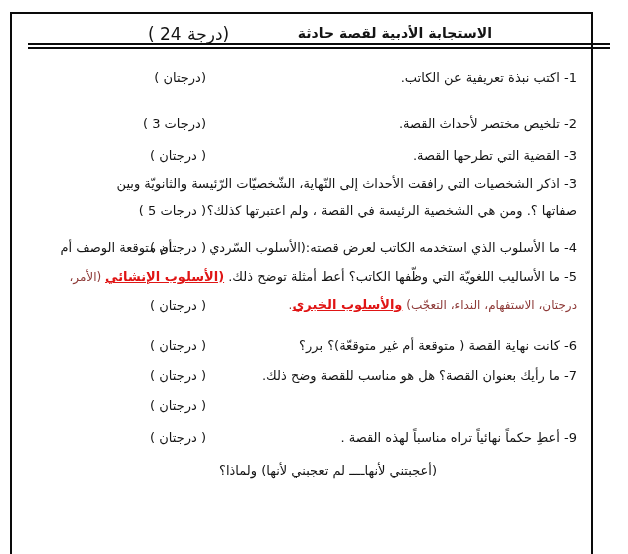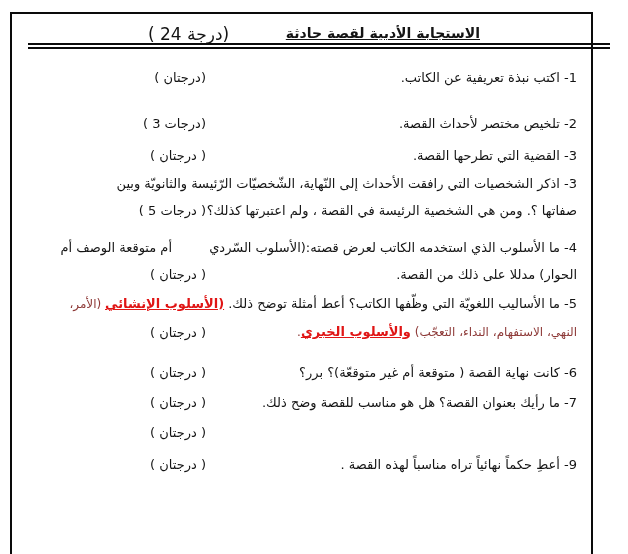--- a/index.html
+++ b/index.html
@@ -6,22 +6,22 @@
   body{
     width:628px;height:554px;position:relative;background:#ffffff;
     font-family:"DejaVu Sans","Liberation Sans",sans-serif;
     color:#141414;overflow:hidden;
   }
   .frame{
     position:absolute;left:10px;top:12px;width:583px;height:560px;
     border:2px solid #0a0a0a;border-bottom:none;box-sizing:border-box;
   }
   .header-title{
-    position:absolute;top:23px;right:148px;
-    font-size:14px;font-weight:700;line-height:20px;direction:rtl;white-space:nowrap;text-decoration:underline;
+    position:absolute;top:23px;right:136px;
+    font-size:14px;font-weight:700;line-height:20px;direction:rtl;white-space:nowrap;
   }
   .header-marks{
     position:absolute;top:25px;left:148px;
     font-size:17px;line-height:18px;white-space:nowrap;
   }
   .dbl-rule{
     position:absolute;left:28px;top:43px;width:582px;height:2px;
     border-top:2px solid #0a0a0a;border-bottom:2px solid #0a0a0a;
   }
   .content{position:absolute;left:14px;top:64px;width:563px;}
@@ -80,32 +80,31 @@
       <div class="line"><span>صفاتها ؟. ومن هي الشخصية الرئيسة في القصة ، ولم اعتبرتها كذلك؟</span></div>
     </div>
   </div>
 
   <div class="row" style="margin-bottom:2px">
     <span class="marks">( درجتان )</span>
     <div class="qtext">
       <div class="line">
         <span>4- ما الأسلوب الذي استخدمه الكاتب لعرض قصته:(</span><span class="seg-bold">الأسلوب السّردي</span><span> أم متوقعة الوصف أم</span>
       </div>
-      <div class="line"><span>الحوار) مدللا على ذلك من القصة.</span></div>
     </div>
   </div>
 
   <div class="row" style="margin-bottom:13px">
     <span class="marks">( درجتان )</span>
     <div class="qtext">
       <div class="line">
         <span>5- ما الأساليب اللغويّة التي وظّفها الكاتب؟ أعط أمثلة توضح ذلك.  </span><span class="seg-red">(الأسلوب الإنشائي</span><span class="seg-darkred"> (الأمر،</span>
       </div>
       <div class="line">
-        <span class="seg-darkred">النهي، الاستفهام، النداء، التعجّب) </span><span class="seg-red">والأسلوب الخبري</span><span class="seg-darkred">.</span>
+        <span class="seg-darkred">درجتان، الاستفهام، النداء، التعجّب) </span><span class="seg-red">والأسلوب الخبري</span><span class="seg-darkred">.</span>
       </div>
     </div>
   </div>
 
   <div class="row" style="margin-bottom:3px">
     <span class="marks">( درجتان )</span>
     <div class="qtext">
       <div class="line"><span>6- كانت نهاية القصة ( متوقعة أم غير متوقعّة)؟ برر؟</span></div>
     </div>
   </div>
@@ -121,14 +120,17 @@
     <span class="marks">( درجتان )</span>
   </div>
 
   <div class="row" style="margin-bottom:6px">
     <span class="marks">( درجتان )</span>
     <div class="qtext">
       <div class="line"><span>9- أعطِ حكماً نهائياً تراه مناسباً لهذه القصة .</span></div>
     </div>
   </div>
 
+  <div class="footer-row">
+    <span>(أعجبتني لأنهاــــ  لم تعجبني لأنها)  ولماذا؟</span>
+  </div>
 
 </div>
 
 </body></html>

